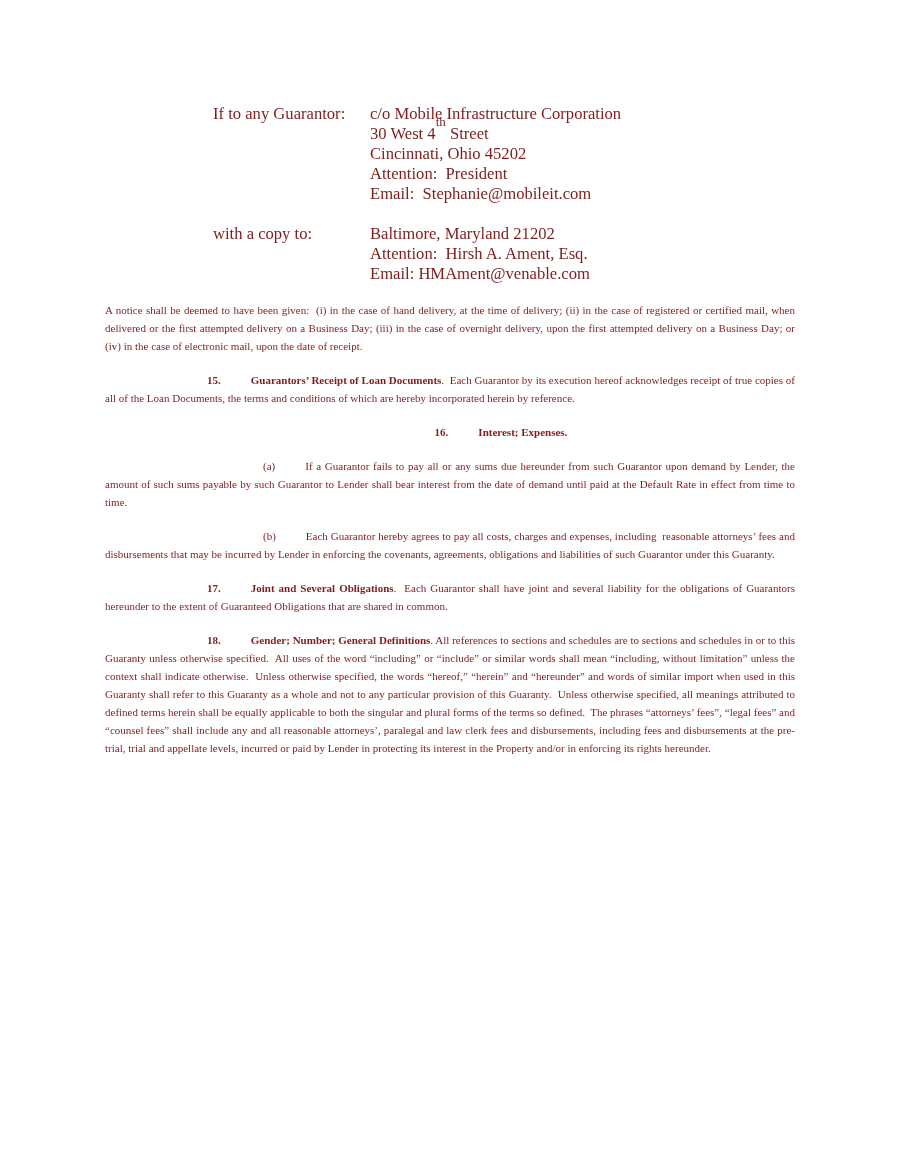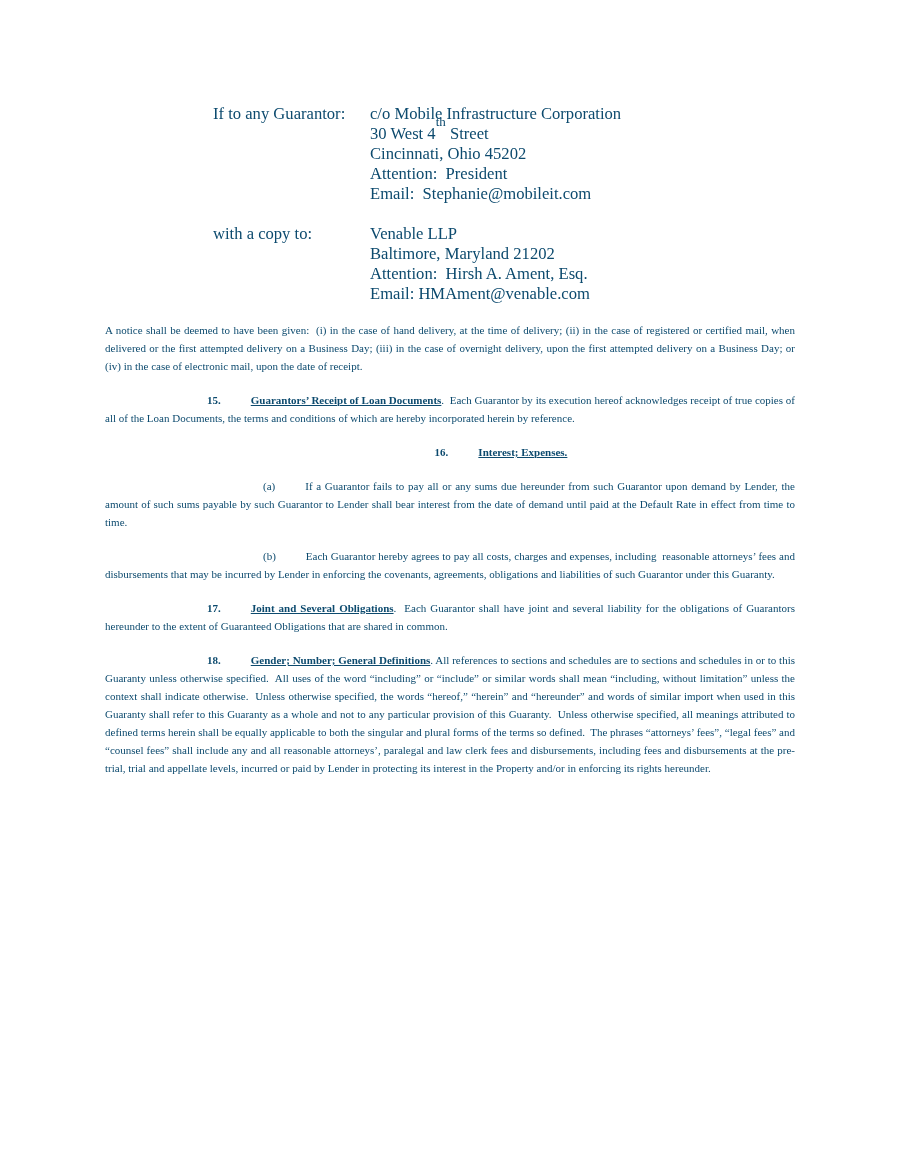--- a/index.html
+++ b/index.html
@@ -5,21 +5,21 @@
   html, body {
     margin: 0;
     padding: 0;
     background: #ffffff;
   }
   .page {
     position: relative;
     width: 900px;
     height: 849px;
     background: #ffffff;
-    color: #0c4a6e;
+    color: #7f1d1d;
     font-family: "Liberation Serif", "DejaVu Serif", serif;
     overflow: hidden;
   }
   .content {
     position: absolute;
     left: 105px;
     top: 104px;
     width: 690px;
   }
   
@@ -44,21 +44,21 @@
     margin: 16px 0 0 0;
     font-size: 11px;
     line-height: 18px;
     text-align: justify;
   }
   p.body.first-para { margin-top: 17px; }
   p.ind-sec { text-indent: 102px; }
   p.ind-sub { text-indent: 158px; }
   p.no-justify { text-align: center; }
   .b { font-weight: bold; }
-  .u { text-decoration: underline; }
+  .u { }
   .tab { display: inline-block; width: 30px; }
   
   .page-number {
     position: absolute;
     top: 1078px;
     left: 0;
     width: 100%;
     text-align: left;
     font-size: 16.6px;
     line-height: 20px;
@@ -84,21 +84,20 @@
         <div class="addr-line"><span>30 West 4</span><sup class="ord">th</sup><span> Street</span></div>
         <div class="addr-line">Cincinnati, Ohio 45202</div>
         <div class="addr-line">Attention:&nbsp; President</div>
         <div class="addr-line">Email:&nbsp; Stephanie@mobileit.com</div>
       </div>
     </div>
 
     <div class="addr-row second">
       <div class="addr-label">with a copy to:</div>
       <div class="addr-lines">
-        <div class="addr-line">Venable LLP</div>
         <div class="addr-line">Baltimore, Maryland 21202</div>
         <div class="addr-line">Attention:&nbsp; Hirsh A. Ament, Esq.</div>
         <div class="addr-line">Email: HMAment@venable.com</div>
       </div>
     </div>
 
     <p class="body first-para">A notice shall be deemed to have been given:&nbsp; (i) in the case of hand delivery, at the time of delivery; (ii) in the case of registered or certified mail, when delivered or the first attempted delivery on a Business Day; (iii) in the case of overnight delivery, upon the first attempted delivery on a Business Day; or (iv) in the case of electronic mail, upon the date of receipt.</p>
 
     <p class="body ind-sec"><span class="b">15.</span><span class="tab"></span><span class="b u">Guarantors’ Receipt of Loan Documents</span><span>.&nbsp; Each Guarantor by its execution hereof acknowledges receipt of true copies of all of the Loan Documents, the terms and conditions of which are hereby incorporated herein by reference.</span></p>
 

